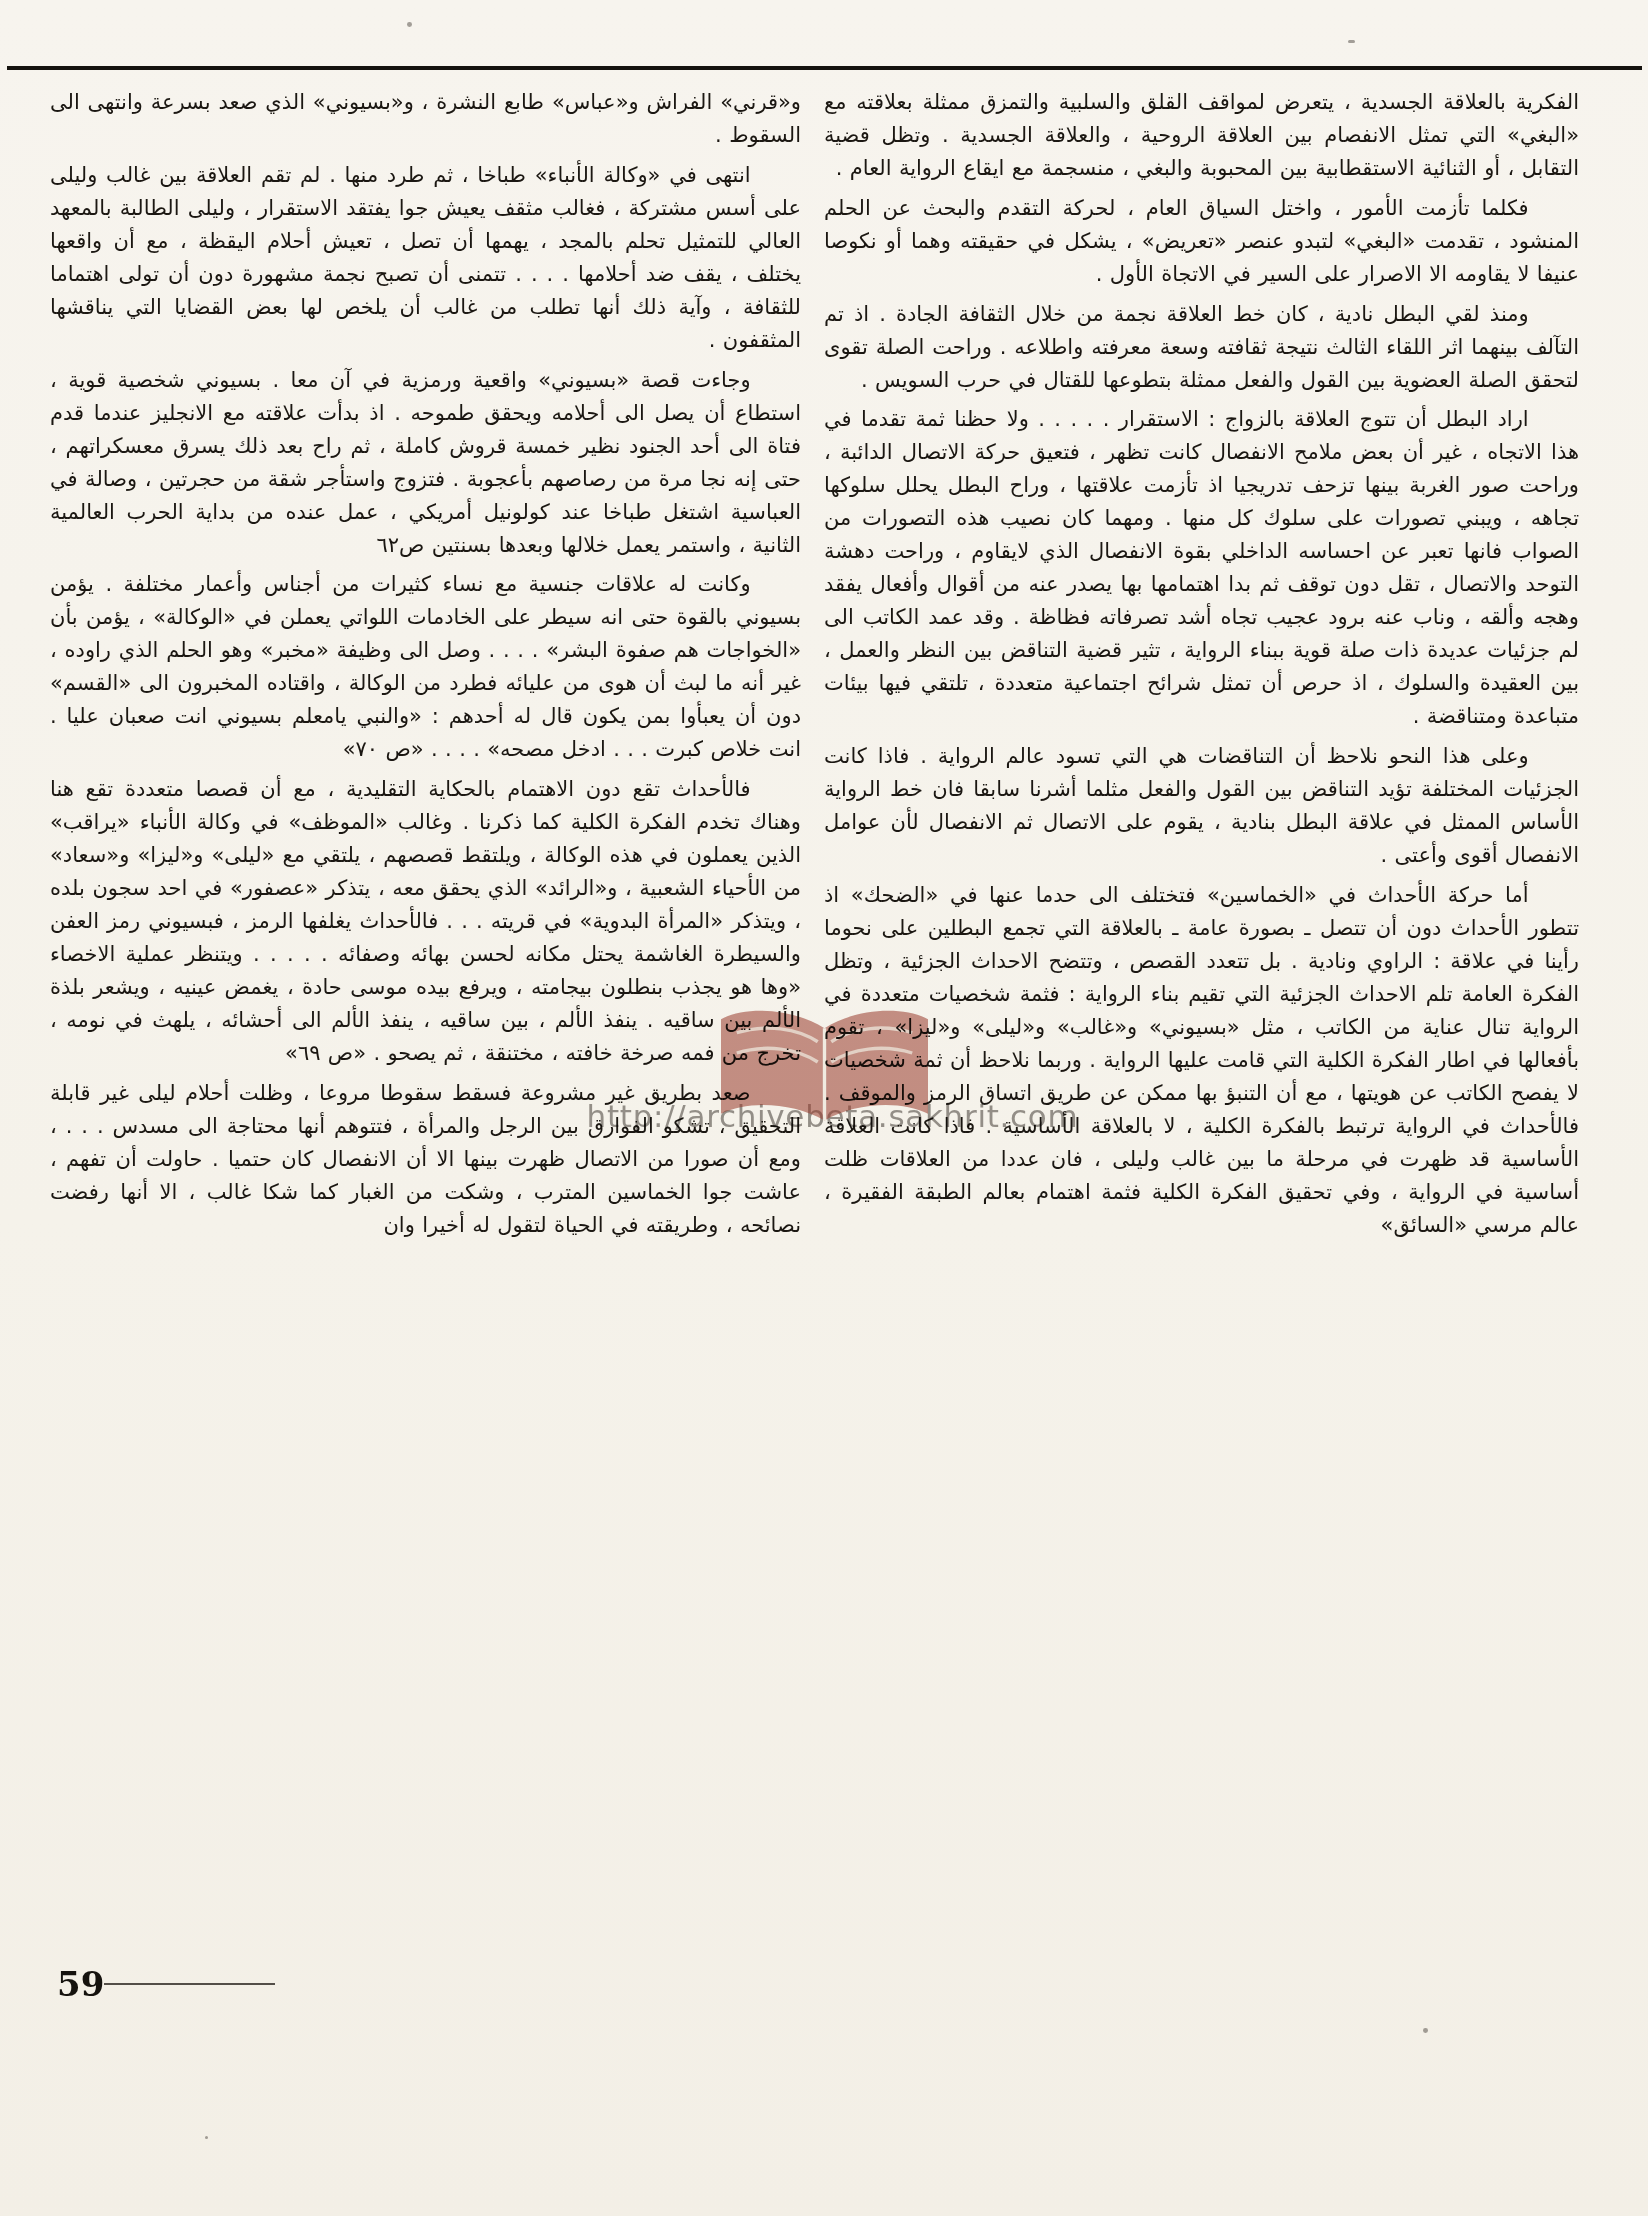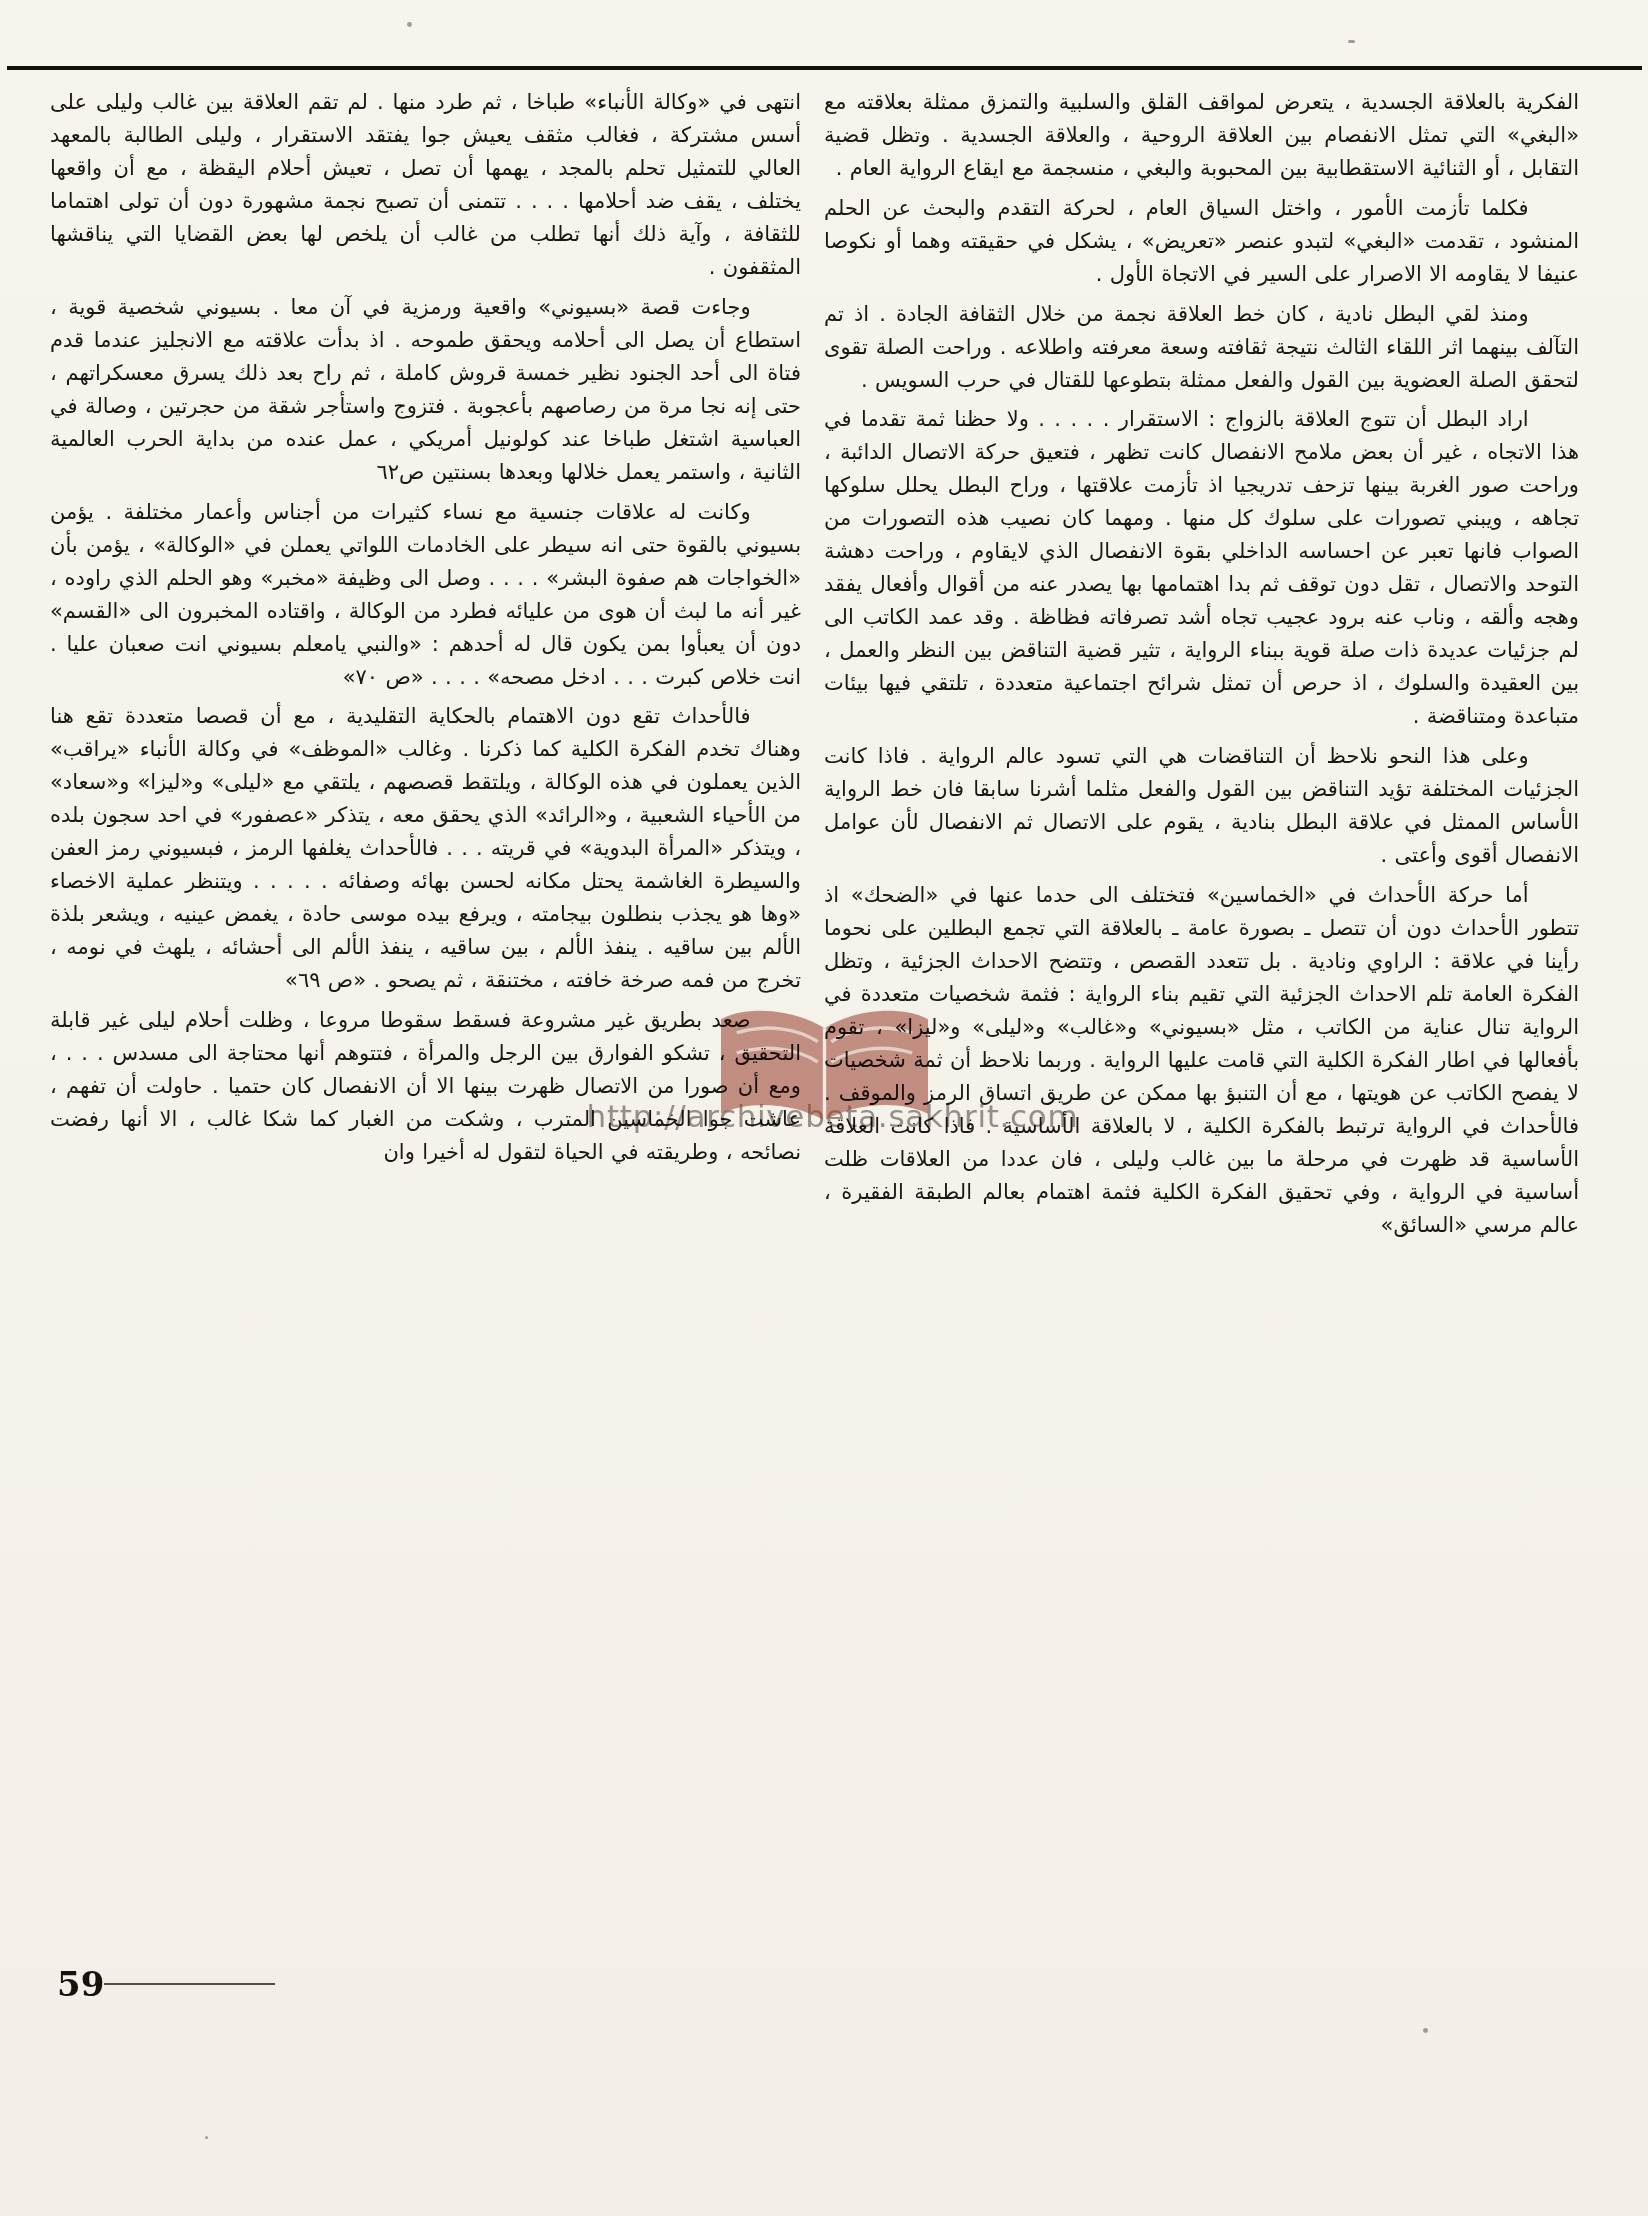--- a/index.html
+++ b/index.html
@@ -122,20 +122,21 @@
   <div class="col col-right">
       <p>الفكرية بالعلاقة الجسدية ، يتعرض لمواقف القلق والسلبية والتمزق ممثلة بعلاقته مع «البغي» التي تمثل الانفصام بين العلاقة الروحية ، والعلاقة الجسدية . وتظل قضية التقابل ، أو الثنائية الاستقطابية بين المحبوبة والبغي ، منسجمة مع ايقاع الرواية العام .</p>
       <p>فكلما تأزمت الأمور ، واختل السياق العام ، لحركة التقدم والبحث عن الحلم المنشود ، تقدمت «البغي» لتبدو عنصر «تعريض» ، يشكل في حقيقته وهما أو نكوصا عنيفا لا يقاومه الا الاصرار على السير في الاتجاة الأول .</p>
       <p>ومنذ لقي البطل نادية ، كان خط العلاقة نجمة من خلال الثقافة الجادة . اذ تم التآلف بينهما اثر اللقاء الثالث نتيجة ثقافته وسعة معرفته واطلاعه . وراحت الصلة تقوى لتحقق الصلة العضوية بين القول والفعل ممثلة بتطوعها للقتال في حرب السويس .</p>
       <p>اراد البطل أن تتوج العلاقة بالزواج : الاستقرار . . . . . ولا حظنا ثمة تقدما في هذا الاتجاه ، غير أن بعض ملامح الانفصال كانت تظهر ، فتعيق حركة الاتصال الدائبة ، وراحت صور الغربة بينها تزحف تدريجيا اذ تأزمت علاقتها ، وراح البطل يحلل سلوكها تجاهه ، ويبني تصورات على سلوك كل منها . ومهما كان نصيب هذه التصورات من الصواب فانها تعبر عن احساسه الداخلي بقوة الانفصال الذي لايقاوم ، وراحت دهشة التوحد والاتصال ، تقل دون توقف ثم بدا اهتمامها بها يصدر عنه من أقوال وأفعال يفقد وهجه وألقه ، وناب عنه برود عجيب تجاه أشد تصرفاته فظاظة . وقد عمد الكاتب الى لم جزئيات عديدة ذات صلة قوية ببناء الرواية ، تثير قضية التناقض بين النظر والعمل ، بين العقيدة والسلوك ، اذ حرص أن تمثل شرائح اجتماعية متعددة ، تلتقي فيها بيئات متباعدة ومتناقضة .</p>
       <p>وعلى هذا النحو نلاحظ أن التناقضات هي التي تسود عالم الرواية . فاذا كانت الجزئيات المختلفة تؤيد التناقض بين القول والفعل مثلما أشرنا سابقا فان خط الرواية الأساس الممثل في علاقة البطل بنادية ، يقوم على الاتصال ثم الانفصال لأن عوامل الانفصال أقوى وأعتى .</p>
       <p>أما حركة الأحداث في «الخماسين» فتختلف الى حدما عنها في «الضحك» اذ تتطور الأحداث دون أن تتصل ـ بصورة عامة ـ بالعلاقة التي تجمع البطلين على نحوما رأينا في علاقة : الراوي ونادية . بل تتعدد القصص ، وتتضح الاحداث الجزئية ، وتظل الفكرة العامة تلم الاحداث الجزئية التي تقيم بناء الرواية : فثمة شخصيات متعددة في الرواية تنال عناية من الكاتب ، مثل «بسيوني» و«غالب» و«ليلى» و«ليزا» ، تقوم بأفعالها في اطار الفكرة الكلية التي قامت عليها الرواية . وربما نلاحظ أن ثمة شخصيات لا يفصح الكاتب عن هويتها ، مع أن التنبؤ بها ممكن عن طريق اتساق الرمز والموقف . فالأحداث في الرواية ترتبط بالفكرة الكلية ، لا بالعلاقة الأساسية . فاذا كانت العلاقة الأساسية قد ظهرت في مرحلة ما بين غالب وليلى ، فان عددا من العلاقات ظلت أساسية في الرواية ، وفي تحقيق الفكرة الكلية فثمة اهتمام بعالم الطبقة الفقيرة ، عالم مرسي «السائق»</p>
     </div>
 
   <div class="col col-left">
+      <p>و«قرني» الفراش و«عباس» طابع النشرة ، و«بسيوني» الذي صعد بسرعة وانتهى الى السقوط .</p>
       <p>انتهى في «وكالة الأنباء» طباخا ، ثم طرد منها . لم تقم العلاقة بين غالب وليلى على أسس مشتركة ، فغالب مثقف يعيش جوا يفتقد الاستقرار ، وليلى الطالبة بالمعهد العالي للتمثيل تحلم بالمجد ، يهمها أن تصل ، تعيش أحلام اليقظة ، مع أن واقعها يختلف ، يقف ضد أحلامها . . . . تتمنى أن تصبح نجمة مشهورة دون أن تولى اهتماما للثقافة ، وآية ذلك أنها تطلب من غالب أن يلخص لها بعض القضايا التي يناقشها المثقفون .</p>
       <p>وجاءت قصة «بسيوني» واقعية ورمزية في آن معا . بسيوني شخصية قوية ، استطاع أن يصل الى أحلامه ويحقق طموحه . اذ بدأت علاقته مع الانجليز عندما قدم فتاة الى أحد الجنود نظير خمسة قروش كاملة ، ثم راح بعد ذلك يسرق معسكراتهم ، حتى إنه نجا مرة من رصاصهم بأعجوبة . فتزوج واستأجر شقة من حجرتين ، وصالة في العباسية اشتغل طباخا عند كولونيل أمريكي ، عمل عنده من بداية الحرب العالمية الثانية ، واستمر يعمل خلالها وبعدها بسنتين ص٦٢</p>
       <p>وكانت له علاقات جنسية مع نساء كثيرات من أجناس وأعمار مختلفة . يؤمن بسيوني بالقوة حتى انه سيطر على الخادمات اللواتي يعملن في «الوكالة» ، يؤمن بأن «الخواجات هم صفوة البشر» . . . . وصل الى وظيفة «مخبر» وهو الحلم الذي راوده ، غير أنه ما لبث أن هوى من عليائه فطرد من الوكالة ، واقتاده المخبرون الى «القسم» دون أن يعبأوا بمن يكون قال له أحدهم : «والنبي يامعلم بسيوني انت صعبان عليا . انت خلاص كبرت . . . ادخل مصحه» . . . . «ص ٧٠»</p>
       <p>فالأحداث تقع دون الاهتمام بالحكاية التقليدية ، مع أن قصصا متعددة تقع هنا وهناك تخدم الفكرة الكلية كما ذكرنا . وغالب «الموظف» في وكالة الأنباء «يراقب» الذين يعملون في هذه الوكالة ، ويلتقط قصصهم ، يلتقي مع «ليلى» و«ليزا» و«سعاد» من الأحياء الشعبية ، و«الرائد» الذي يحقق معه ، يتذكر «عصفور» في احد سجون بلده ، ويتذكر «المرأة البدوية» في قريته . . . فالأحداث يغلفها الرمز ، فبسيوني رمز العفن والسيطرة الغاشمة يحتل مكانه لحسن بهائه وصفائه . . . . . ويتنظر عملية الاخصاء «وها هو يجذب بنطلون بيجامته ، ويرفع بيده موسى حادة ، يغمض عينيه ، ويشعر بلذة الألم بين ساقيه . ينفذ الألم ، بين ساقيه ، ينفذ الألم الى أحشائه ، يلهث في نومه ، تخرج من فمه صرخة خافته ، مختنقة ، ثم يصحو . «ص ٦٩»</p>
       <p>صعد بطريق غير مشروعة فسقط سقوطا مروعا ، وظلت أحلام ليلى غير قابلة التحقيق ، تشكو الفوارق بين الرجل والمرأة ، فتتوهم أنها محتاجة الى مسدس . . . ، ومع أن صورا من الاتصال ظهرت بينها الا أن الانفصال كان حتميا . حاولت أن تفهم ، عاشت جوا الخماسين المترب ، وشكت من الغبار كما شكا غالب ، الا أنها رفضت نصائحه ، وطريقته في الحياة لتقول له أخيرا وان</p>
     </div>
 
   <div class="watermark">
     <svg class="wm-book" viewBox="0 0 200 120" xmlns="http://www.w3.org/2000/svg" aria-hidden="true">
       <path d="M100 22 C 72 4, 30 2, 8 14 L 8 98 C 32 86, 72 88, 100 104 Z" fill="#9e3e30"></path>

